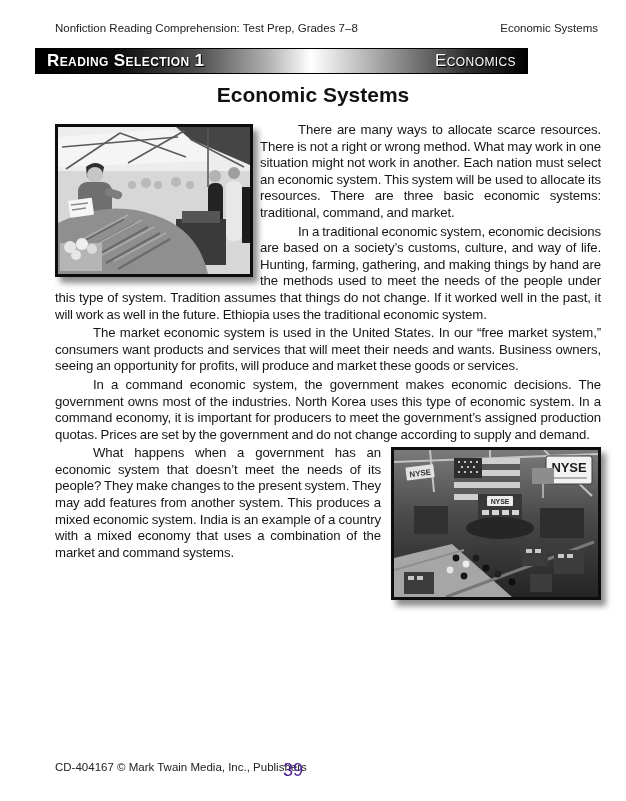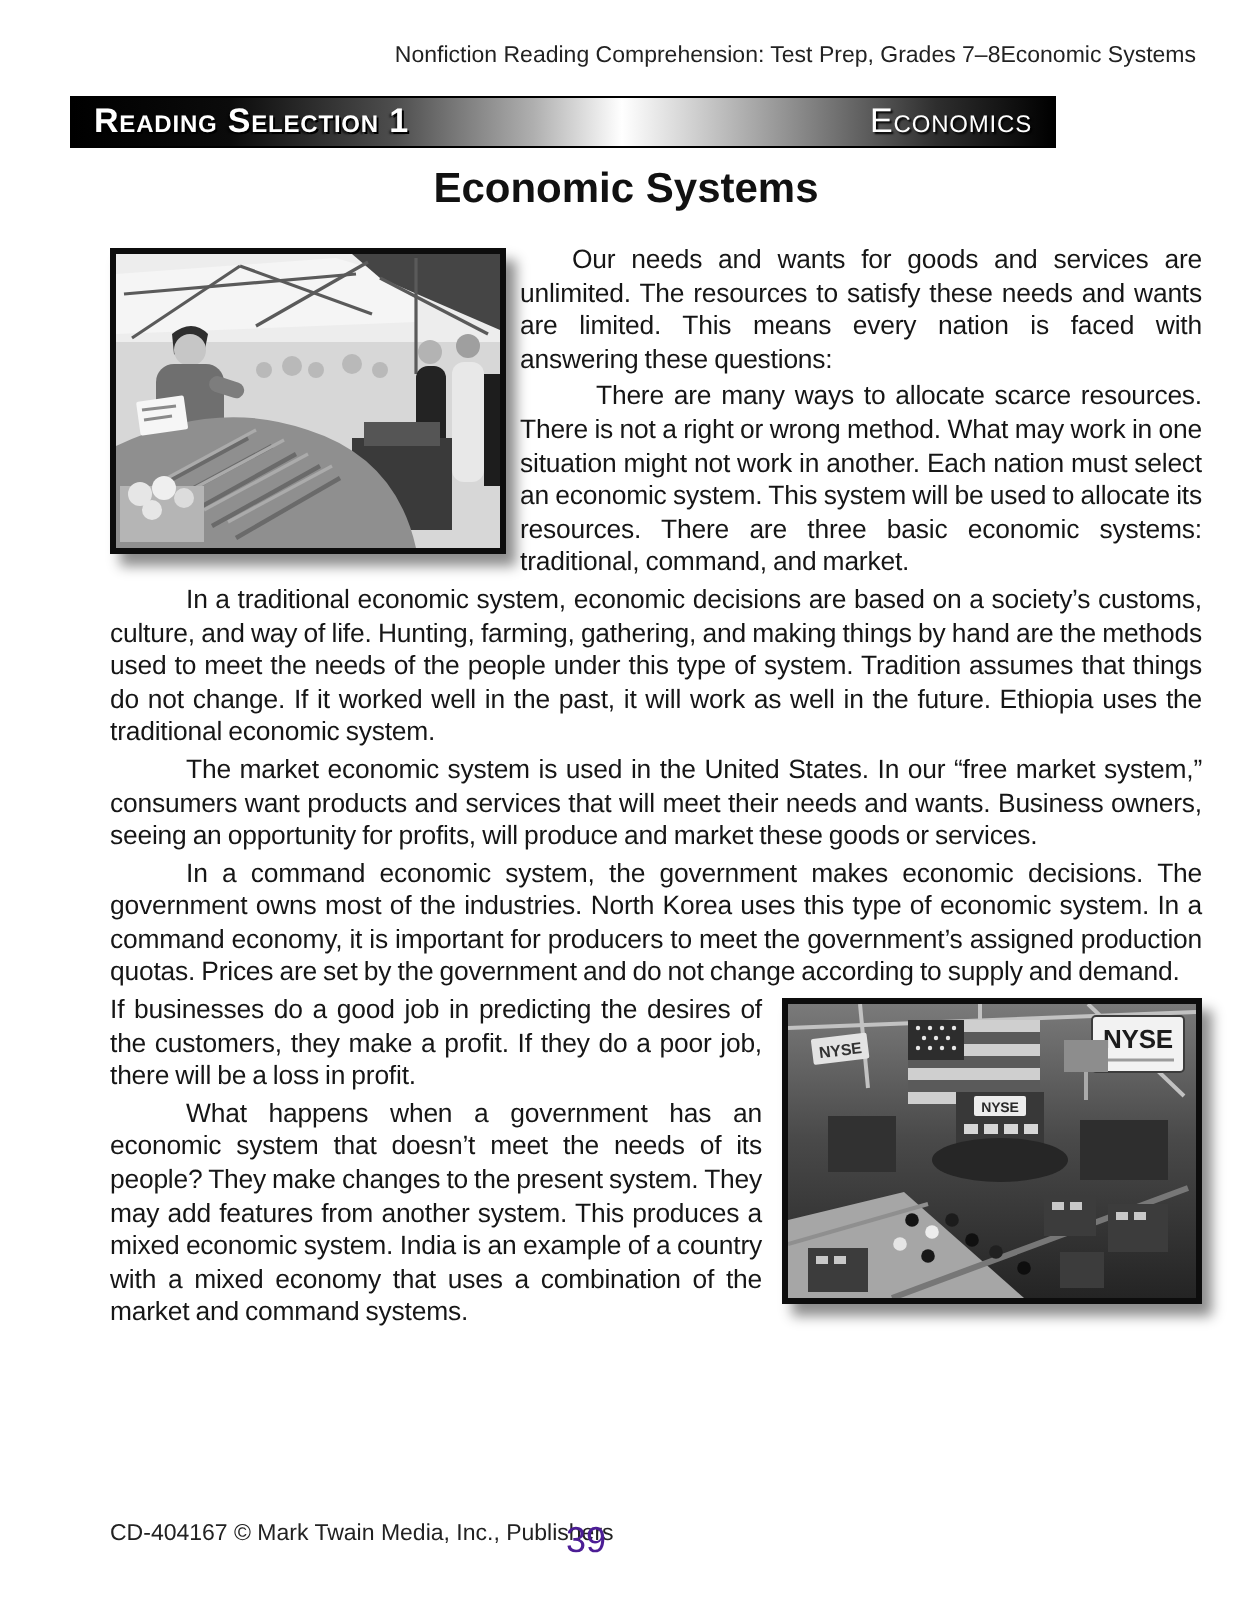--- a/index.html
+++ b/index.html
@@ -3,21 +3,21 @@
 <meta charset="utf-8">
 <style>
   html,body{margin:0;padding:0;background:#fff;}
   .page{
     position:relative;width:626px;height:801px;background:#ffffff;
     font-family:"Liberation Sans",sans-serif;color:#151515;overflow:hidden;
   }
   
   .running-head{
     position:absolute;top:22px;left:55px;width:543px;
-    display:flex;justify-content:flex-end;font-size:11.5px;color:#222;
+    display:flex;justify-content:space-between;font-size:11.5px;color:#222;
   }
   
   .banner{
     position:absolute;top:48px;left:35px;width:493px;height:26px;box-sizing:border-box;
     border:1px solid #000;
     background:linear-gradient(90deg,#000 0%,#0b0b0b 16%,#4e4e4e 33%,#aFaFaF 47%,#ffffff 56%,#d2d2d2 63%,#8a8a8a 74%,#2e2e2e 88%,#000 100%);
     display:flex;align-items:center;justify-content:space-between;padding:0 11px;
   }
   .banner .bl{
     color:#fff;font-weight:bold;font-variant:small-caps;font-size:17px;letter-spacing:.4px;
@@ -127,21 +127,20 @@
         <line x1="13" y1="78" x2="30" y2="76" stroke="#8a8a8a" stroke-width="1.4"></line>
         <line x1="14" y1="83" x2="28" y2="81" stroke="#8a8a8a" stroke-width="1.4"></line>
         <rect x="2" y="116" width="42" height="28" fill="#b5b5b5"></rect>
         <circle cx="12" cy="120" r="6" fill="#e6e6e6"></circle>
           <circle cx="24" cy="117" r="6" fill="#efefef"></circle>
         <circle cx="34" cy="122" r="5" fill="#dcdcdc"></circle>
           <circle cx="18" cy="128" r="5" fill="#e6e6e6"></circle>
       </svg>
     </figure>
 
-    <p class="indent-sm">Our needs and wants for goods and services are unlimited. The resources to satisfy these needs and wants are limited. This means every nation is faced with answering these questions:</p>
 
 
     <p>There are many ways to allocate scarce resources. There is not a right or wrong method. What may work in one situation might not work in another. Each nation must select an economic system. This system will be used to allocate its resources. There are three basic economic systems: traditional, command, and market.</p>
     <p>In a traditional economic system, economic decisions are based on a society’s customs, culture, and way of life. Hunting, farming, gathering, and making things by hand are the methods used to meet the needs of the people under this type of system. Tradition assumes that things do not change. If it worked well in the past, it will work as well in the future. Ethiopia uses the traditional economic system.</p>
     <p>The market economic system is used in the United States. In our “free market system,” consumers want products and services that will meet their needs and wants. Business owners, seeing an opportunity for profits, will produce and market these goods or services.</p>
     <p>In a command economic system, the government makes economic decisions. The government owns most of the industries. North Korea uses this type of economic system. In a command economy, it is important for producers to meet the government’s assigned production quotas. Prices are set by the government and do not change according to supply and demand.</p>
 
     <figure class="photo nyse-photo">
       <svg width="204" height="147" viewBox="0 0 204 147" preserveAspectRatio="none">
         <defs>
@@ -232,21 +231,20 @@
           <rect x="132" y="99" width="6" height="4"></rect>
             <rect x="141" y="99" width="6" height="4"></rect>
           <rect x="164" y="104" width="6" height="4"></rect>
             <rect x="173" y="104" width="6" height="4"></rect>
           <rect x="14" y="126" width="6" height="4"></rect>
             <rect x="23" y="126" width="6" height="4"></rect>
         </g>
       </svg>
     </figure>
 
-    <p class="noindent">If businesses do a good job in predicting the desires of the customers, they make a profit. If they do a poor job, there will be a loss in profit.</p>
     <p>What happens when a government has an economic system that doesn’t meet the needs of its people? They make changes to the present system. They may add features from another system. This produces a mixed economic system. India is an example of a country with a mixed economy that uses a combination of the market and command systems.</p>
 
   </div>
 
   <div class="footer">
     <span>CD-404167  © Mark Twain Media, Inc., Publishers</span>
     <span class="pagenum">39</span>
   </div>
 
 </div>

